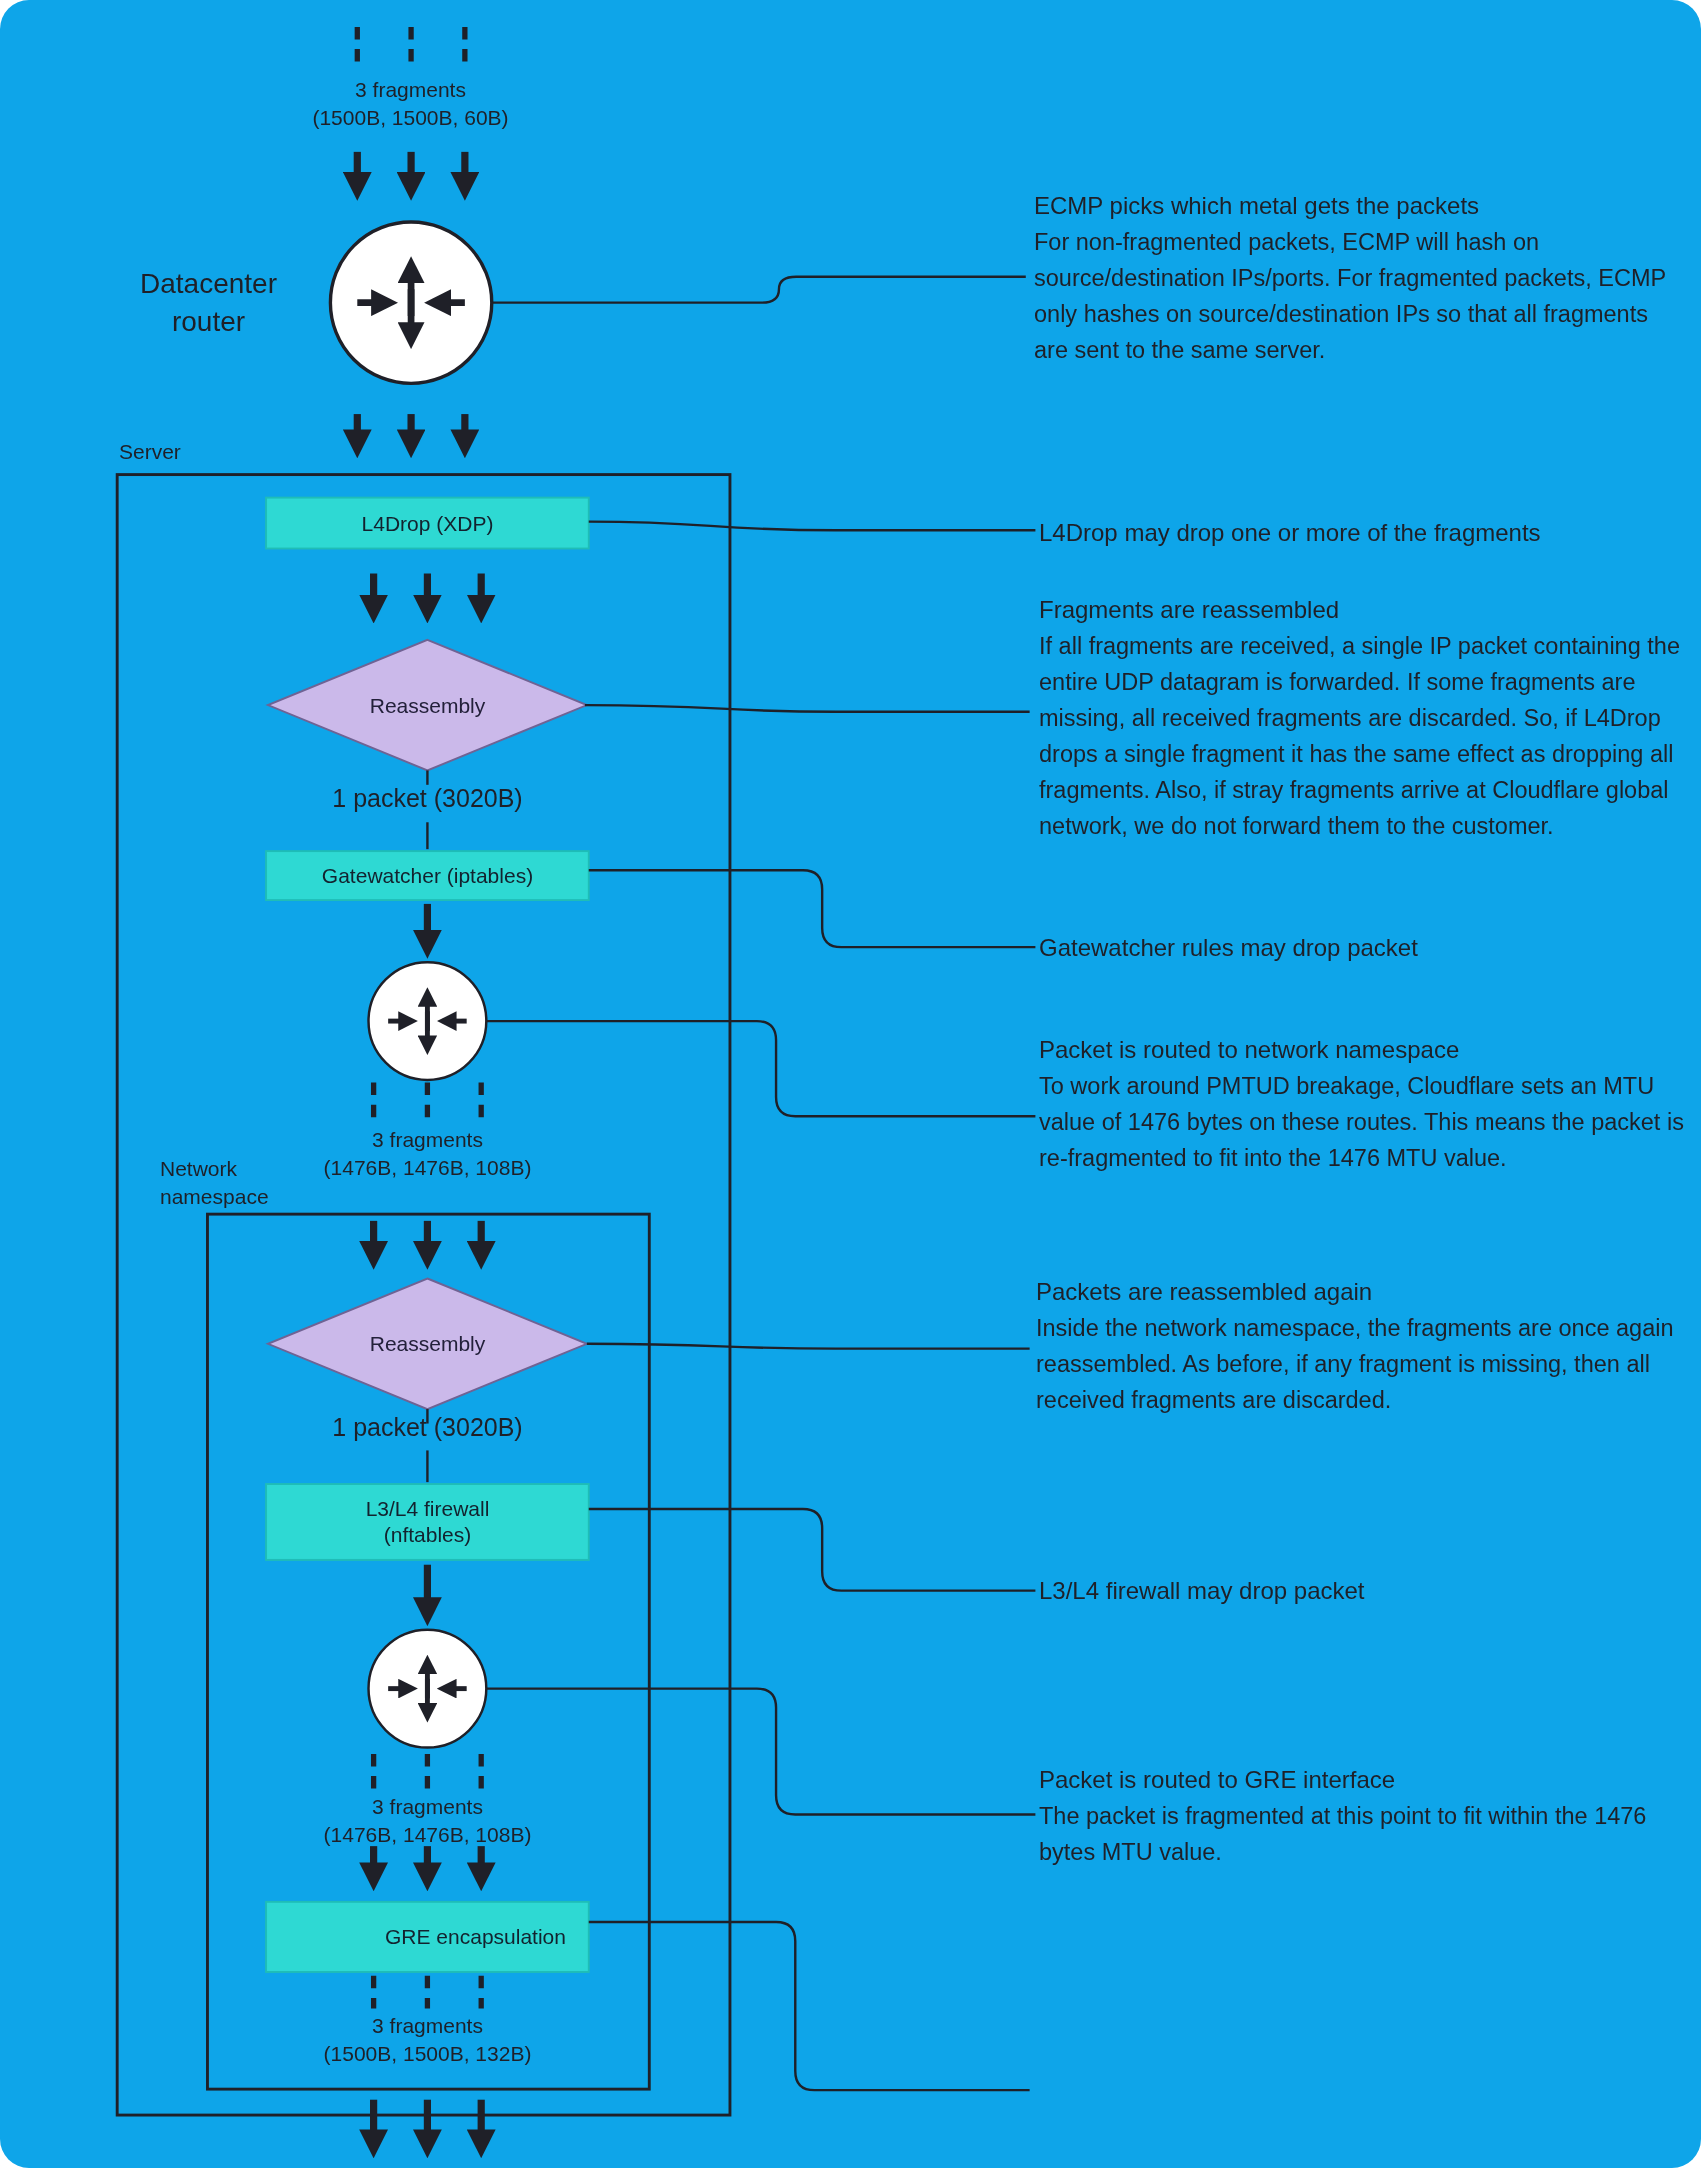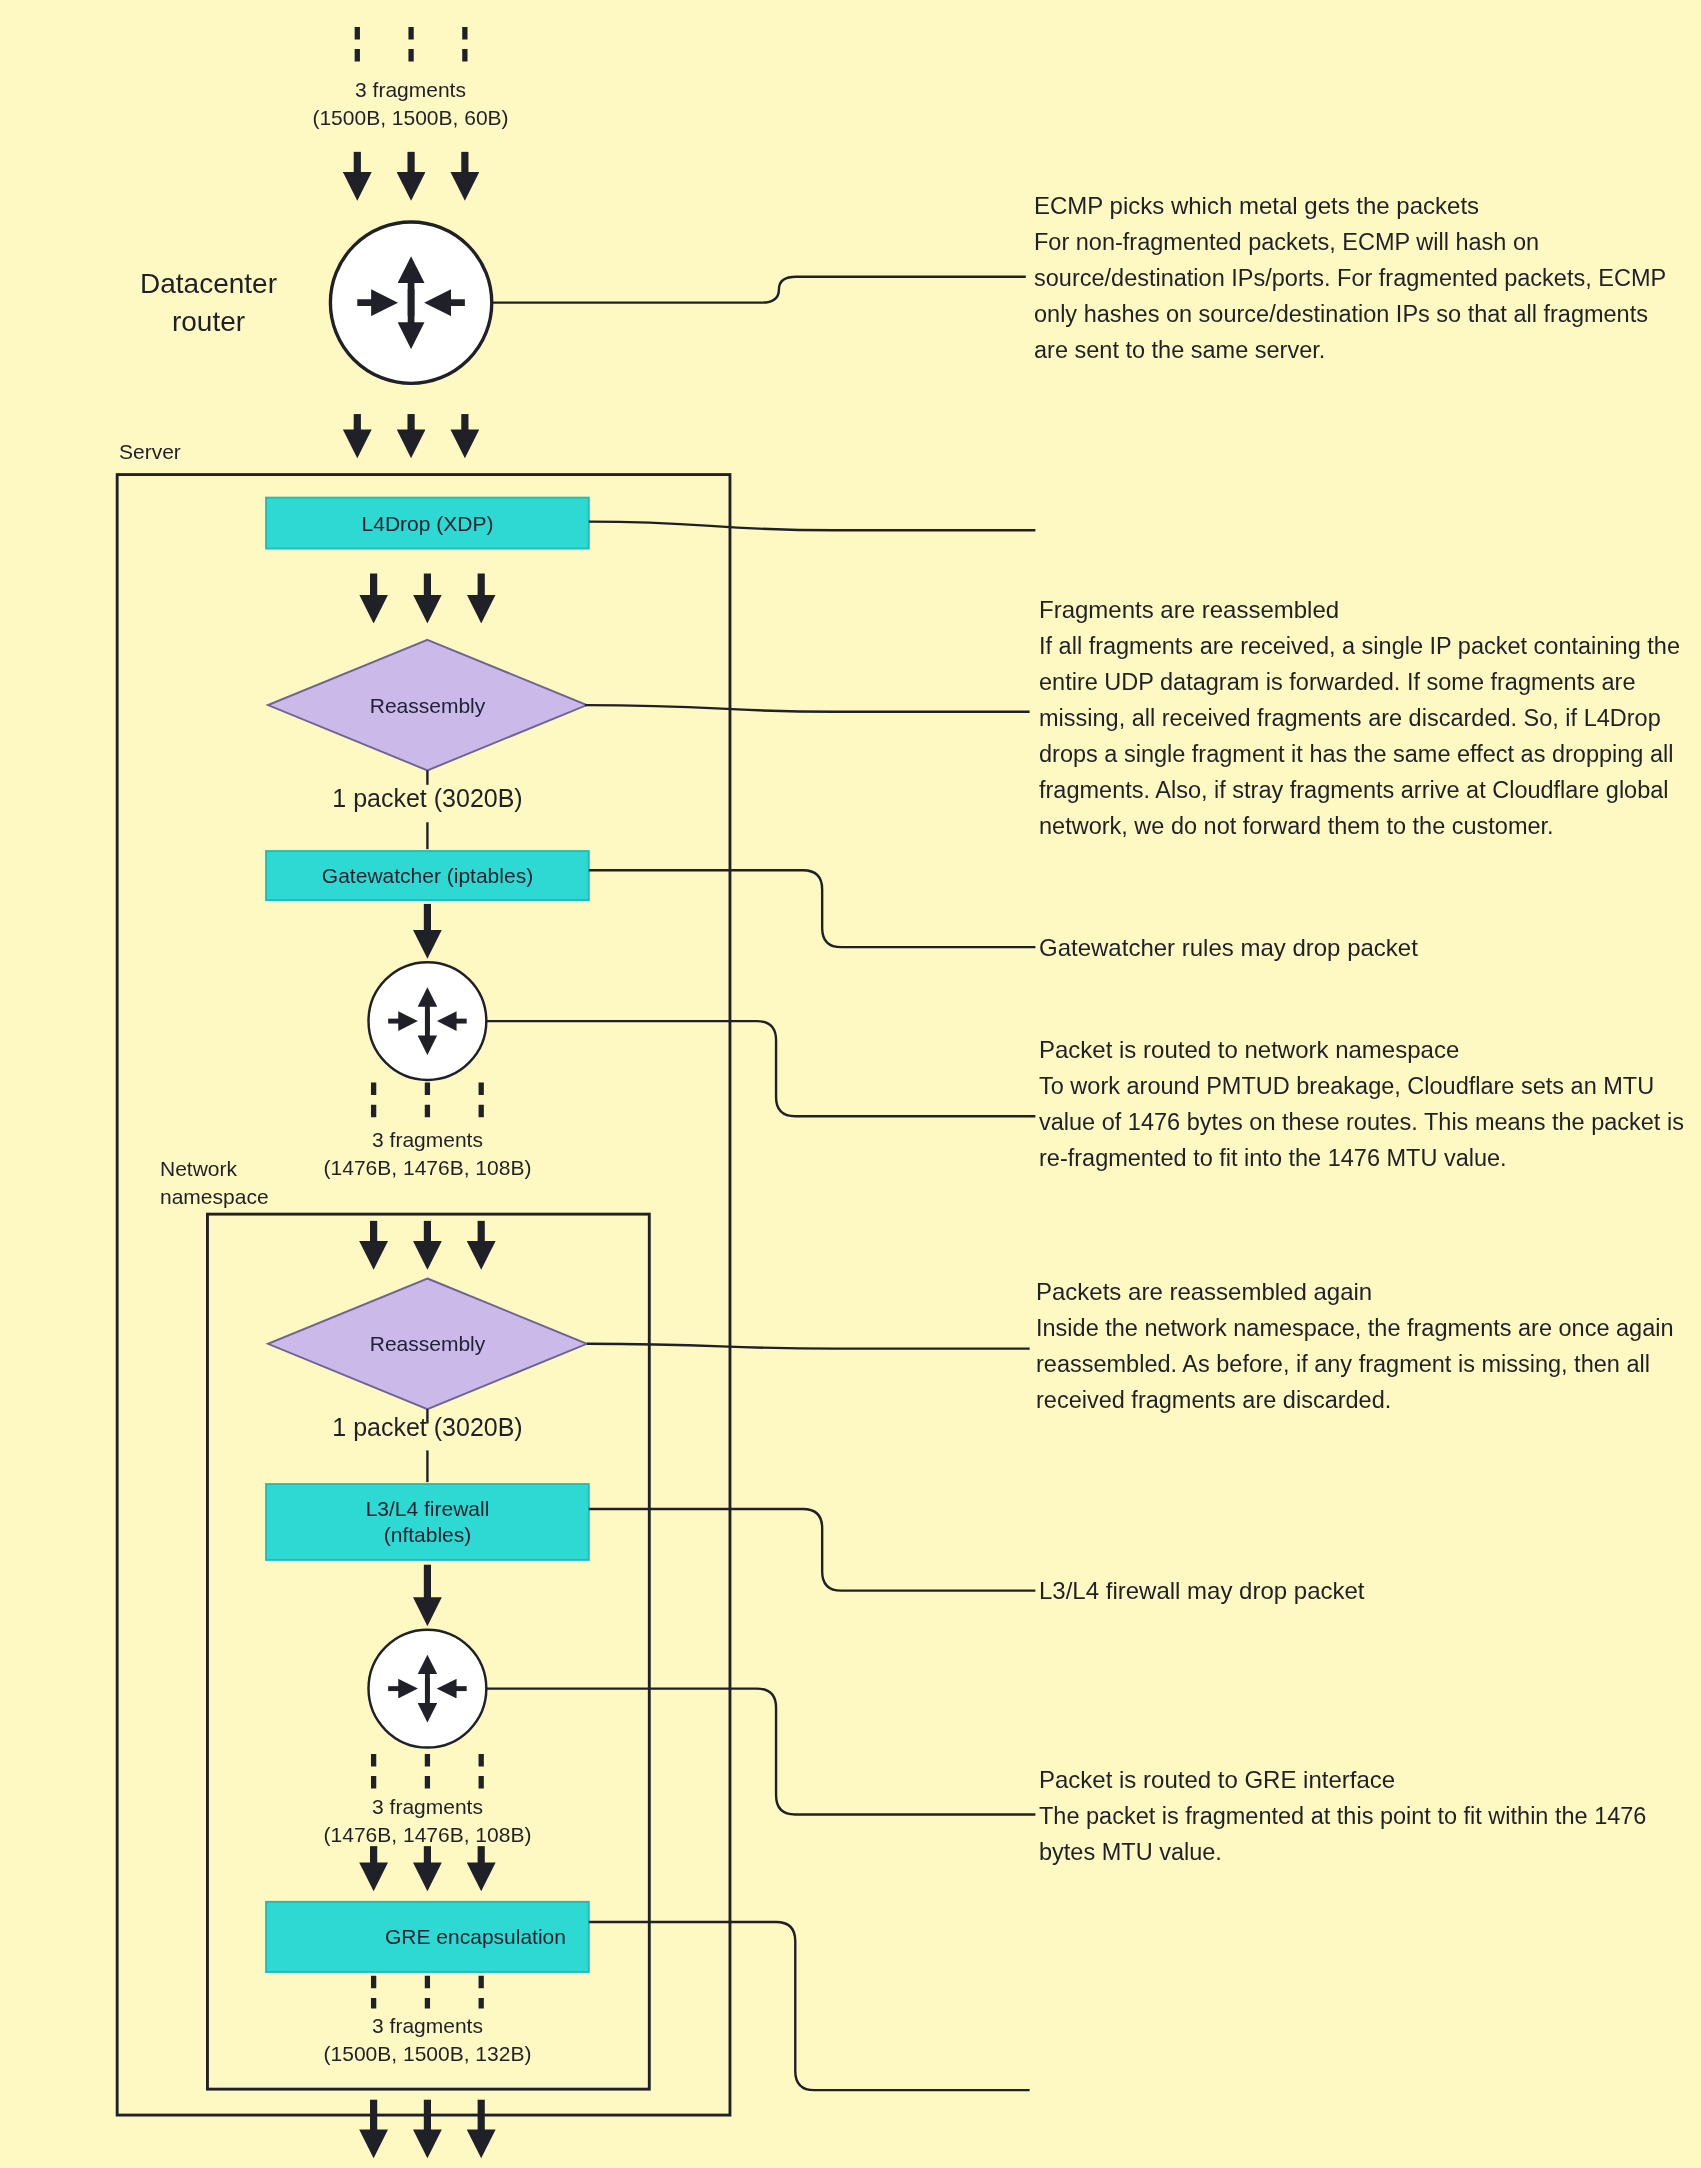--- a/index.html
+++ b/index.html
@@ -1,17 +1,17 @@
 <!DOCTYPE html>
 <html><head>
 <meta charset="utf-8">
 <style>
   html,body{margin:0;padding:0;background:#ffffff;}
   body{font-family:"Liberation Sans", sans-serif; color:#1f2028;}
-  .canvas{position:relative;width:1701px;height:2168px;background:#fef9c3;overflow:hidden;}
+  .canvas{position:relative;width:1701px;height:2168px;background:#0ea5e9;overflow:hidden;border-radius:29px;}
   .layer{position:absolute;left:0;top:0;}
   .txt{position:absolute;color:#1f2028;}
   .center{text-align:center;}
   .node-label{display:flex;align-items:center;justify-content:center;flex-direction:column;}
   .frag{font-size:21px;line-height:28px;}
   .small-label{font-size:21px;line-height:28px;}
   .big-label{font-size:28px;line-height:38px;}
   .packet{font-size:25px;line-height:31px;}
   .box-label{font-size:21px;line-height:26px;color:#13222e;}
   .diamond-label{font-size:21px;color:#23203a;}
@@ -190,20 +190,23 @@
   <div class="txt frag center" style="left:274px;top:2012px;width:307px;">
     <div>3 fragments</div>
     <div>(1500B, 1500B, 132B)</div>
   </div>
 
   <div class="ann" style="left:1034px;top:188px;">
     <div class="ann-title">ECMP picks which metal gets the packets</div>
     <div class="ann-body">For non-fragmented packets, ECMP will hash on source/destination IPs/ports. For fragmented packets, ECMP only hashes on source/destination IPs so that all fragments are sent to the same server.</div>
   </div>
 
+  <div class="ann" style="left:1039px;top:515px;">
+    <div class="ann-title">L4Drop may drop one or more of the fragments</div>
+  </div>
 
   <div class="ann" style="left:1039px;top:592px;">
     <div class="ann-title">Fragments are reassembled</div>
     <div class="ann-body">If all fragments are received, a single IP packet containing the entire UDP datagram is forwarded. If some fragments are missing, all received fragments are discarded. So, if L4Drop drops a single fragment it has the same effect as dropping all fragments. Also, if stray fragments arrive at Cloudflare global network, we do not forward them to the customer.</div>
   </div>
 
   <div class="ann" style="left:1039px;top:930px;">
     <div class="ann-title">Gatewatcher rules may drop packet</div>
   </div>
 

